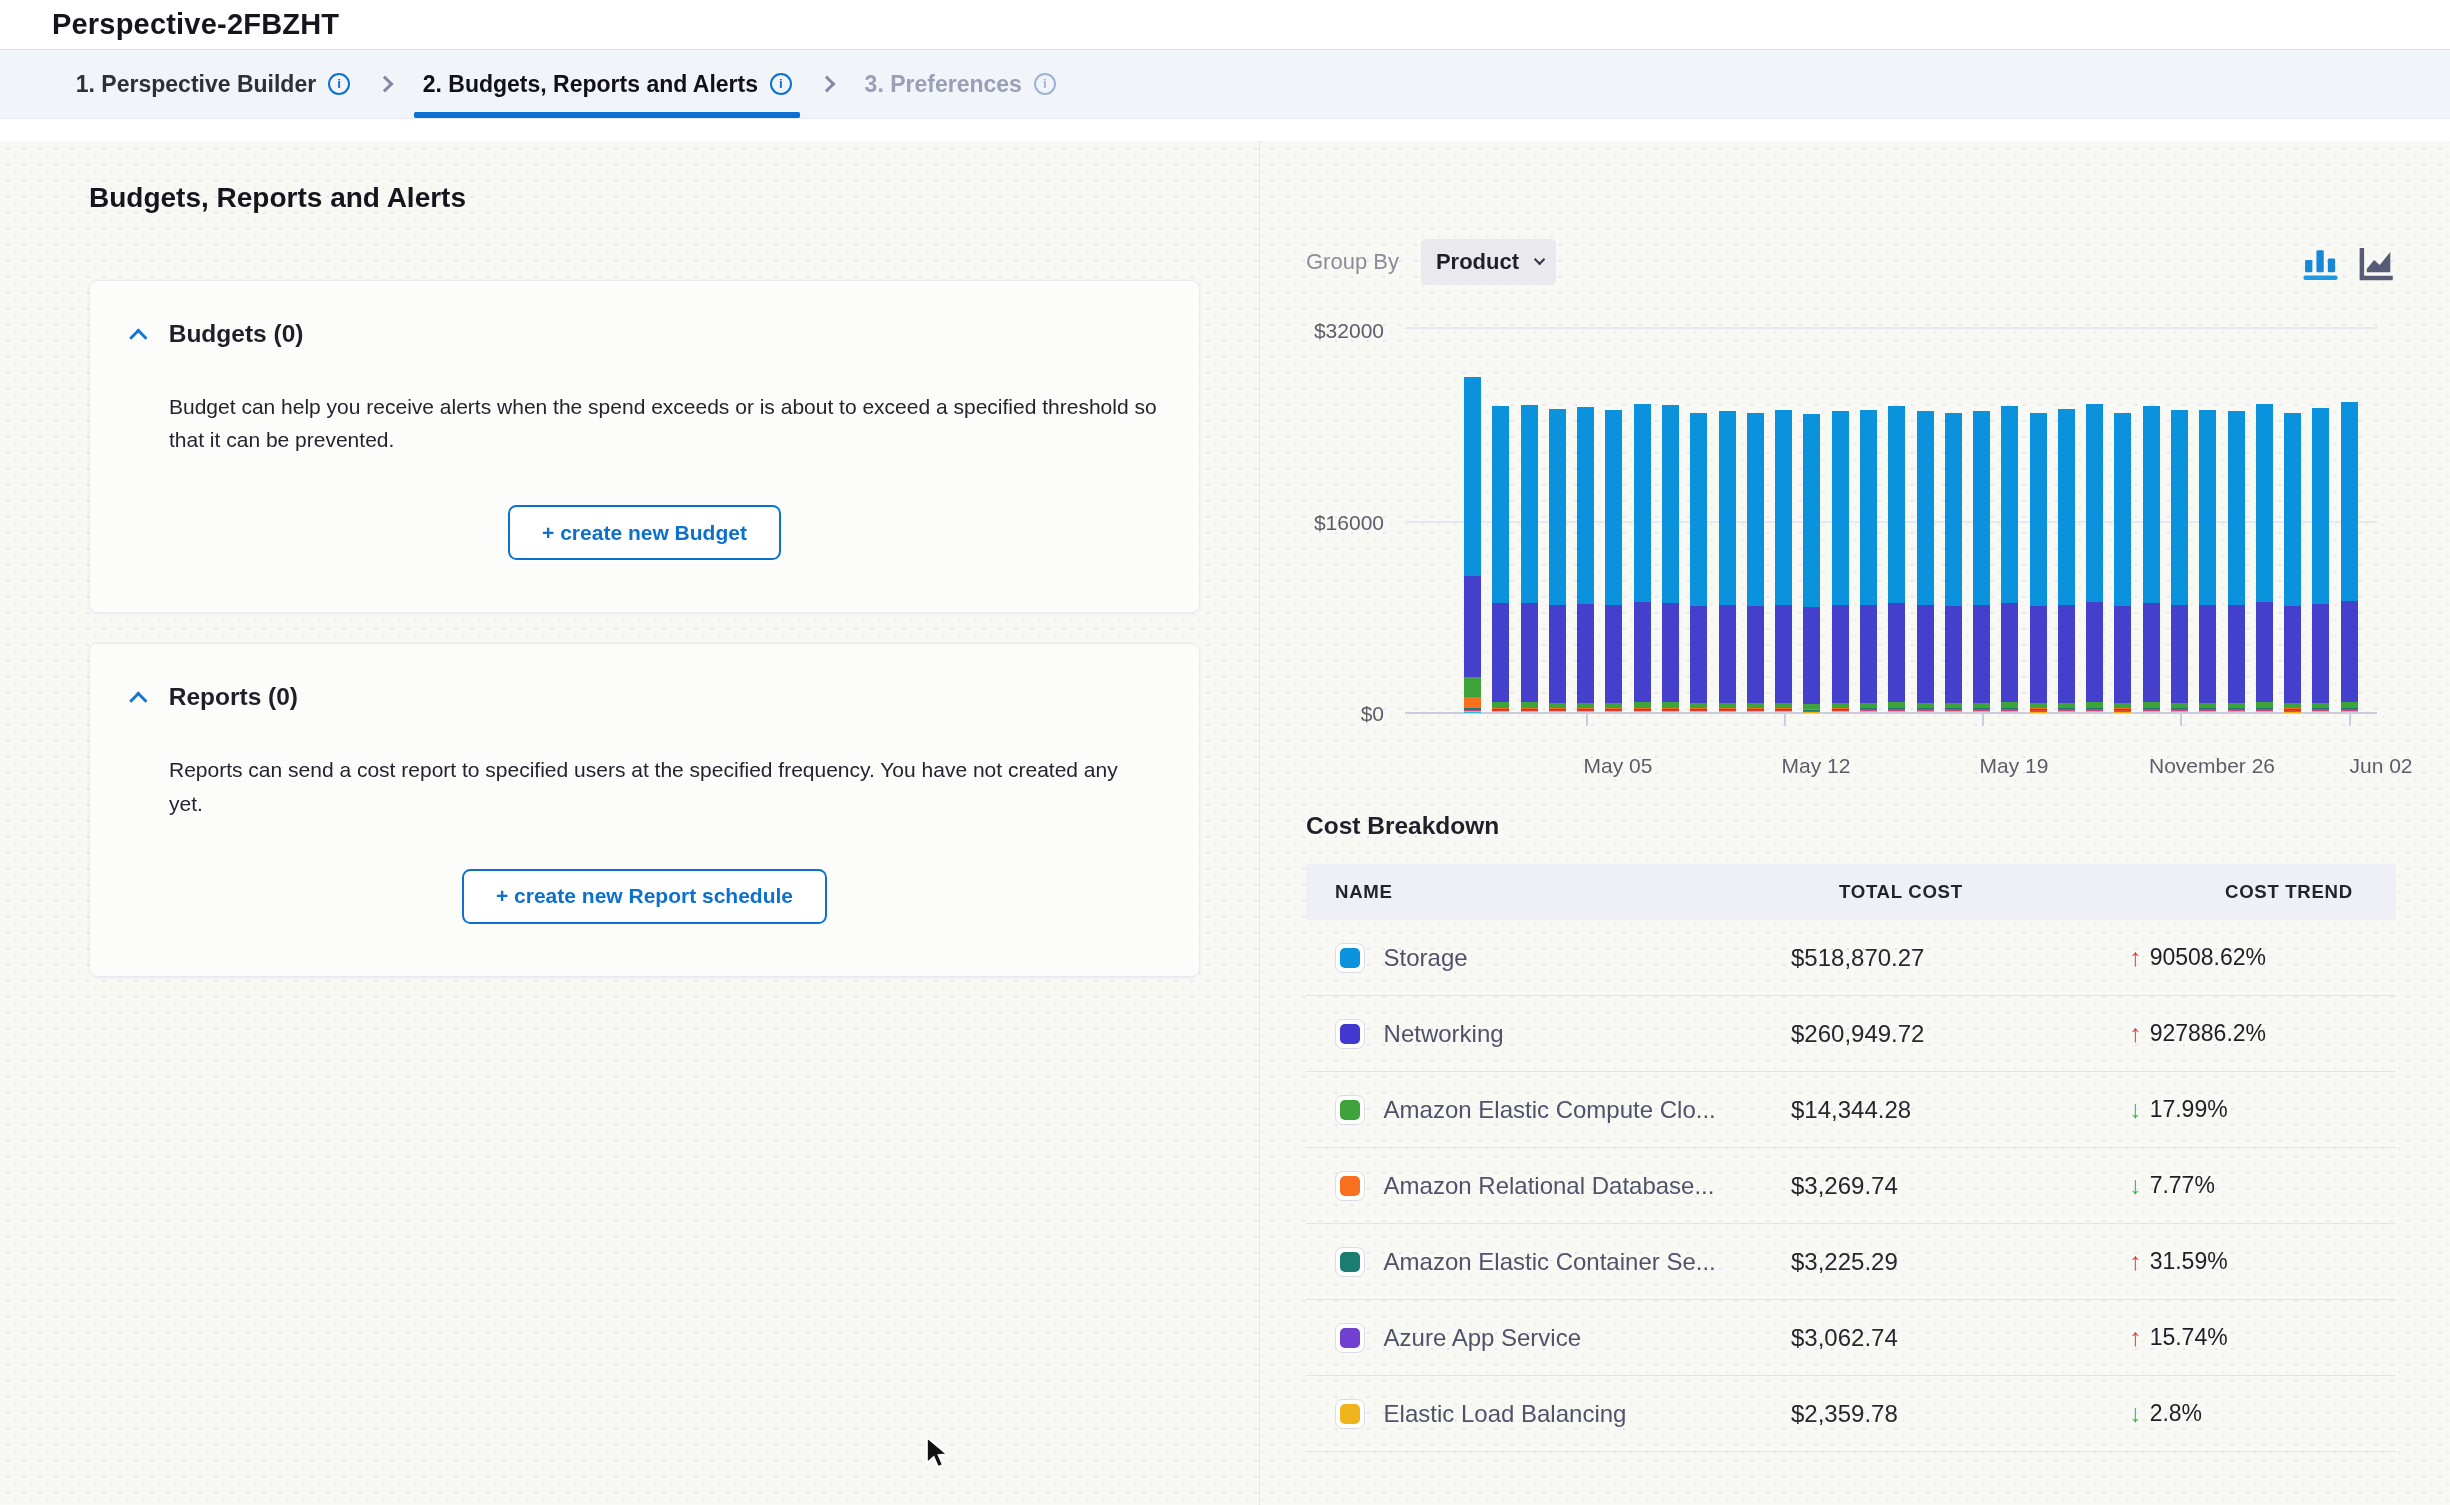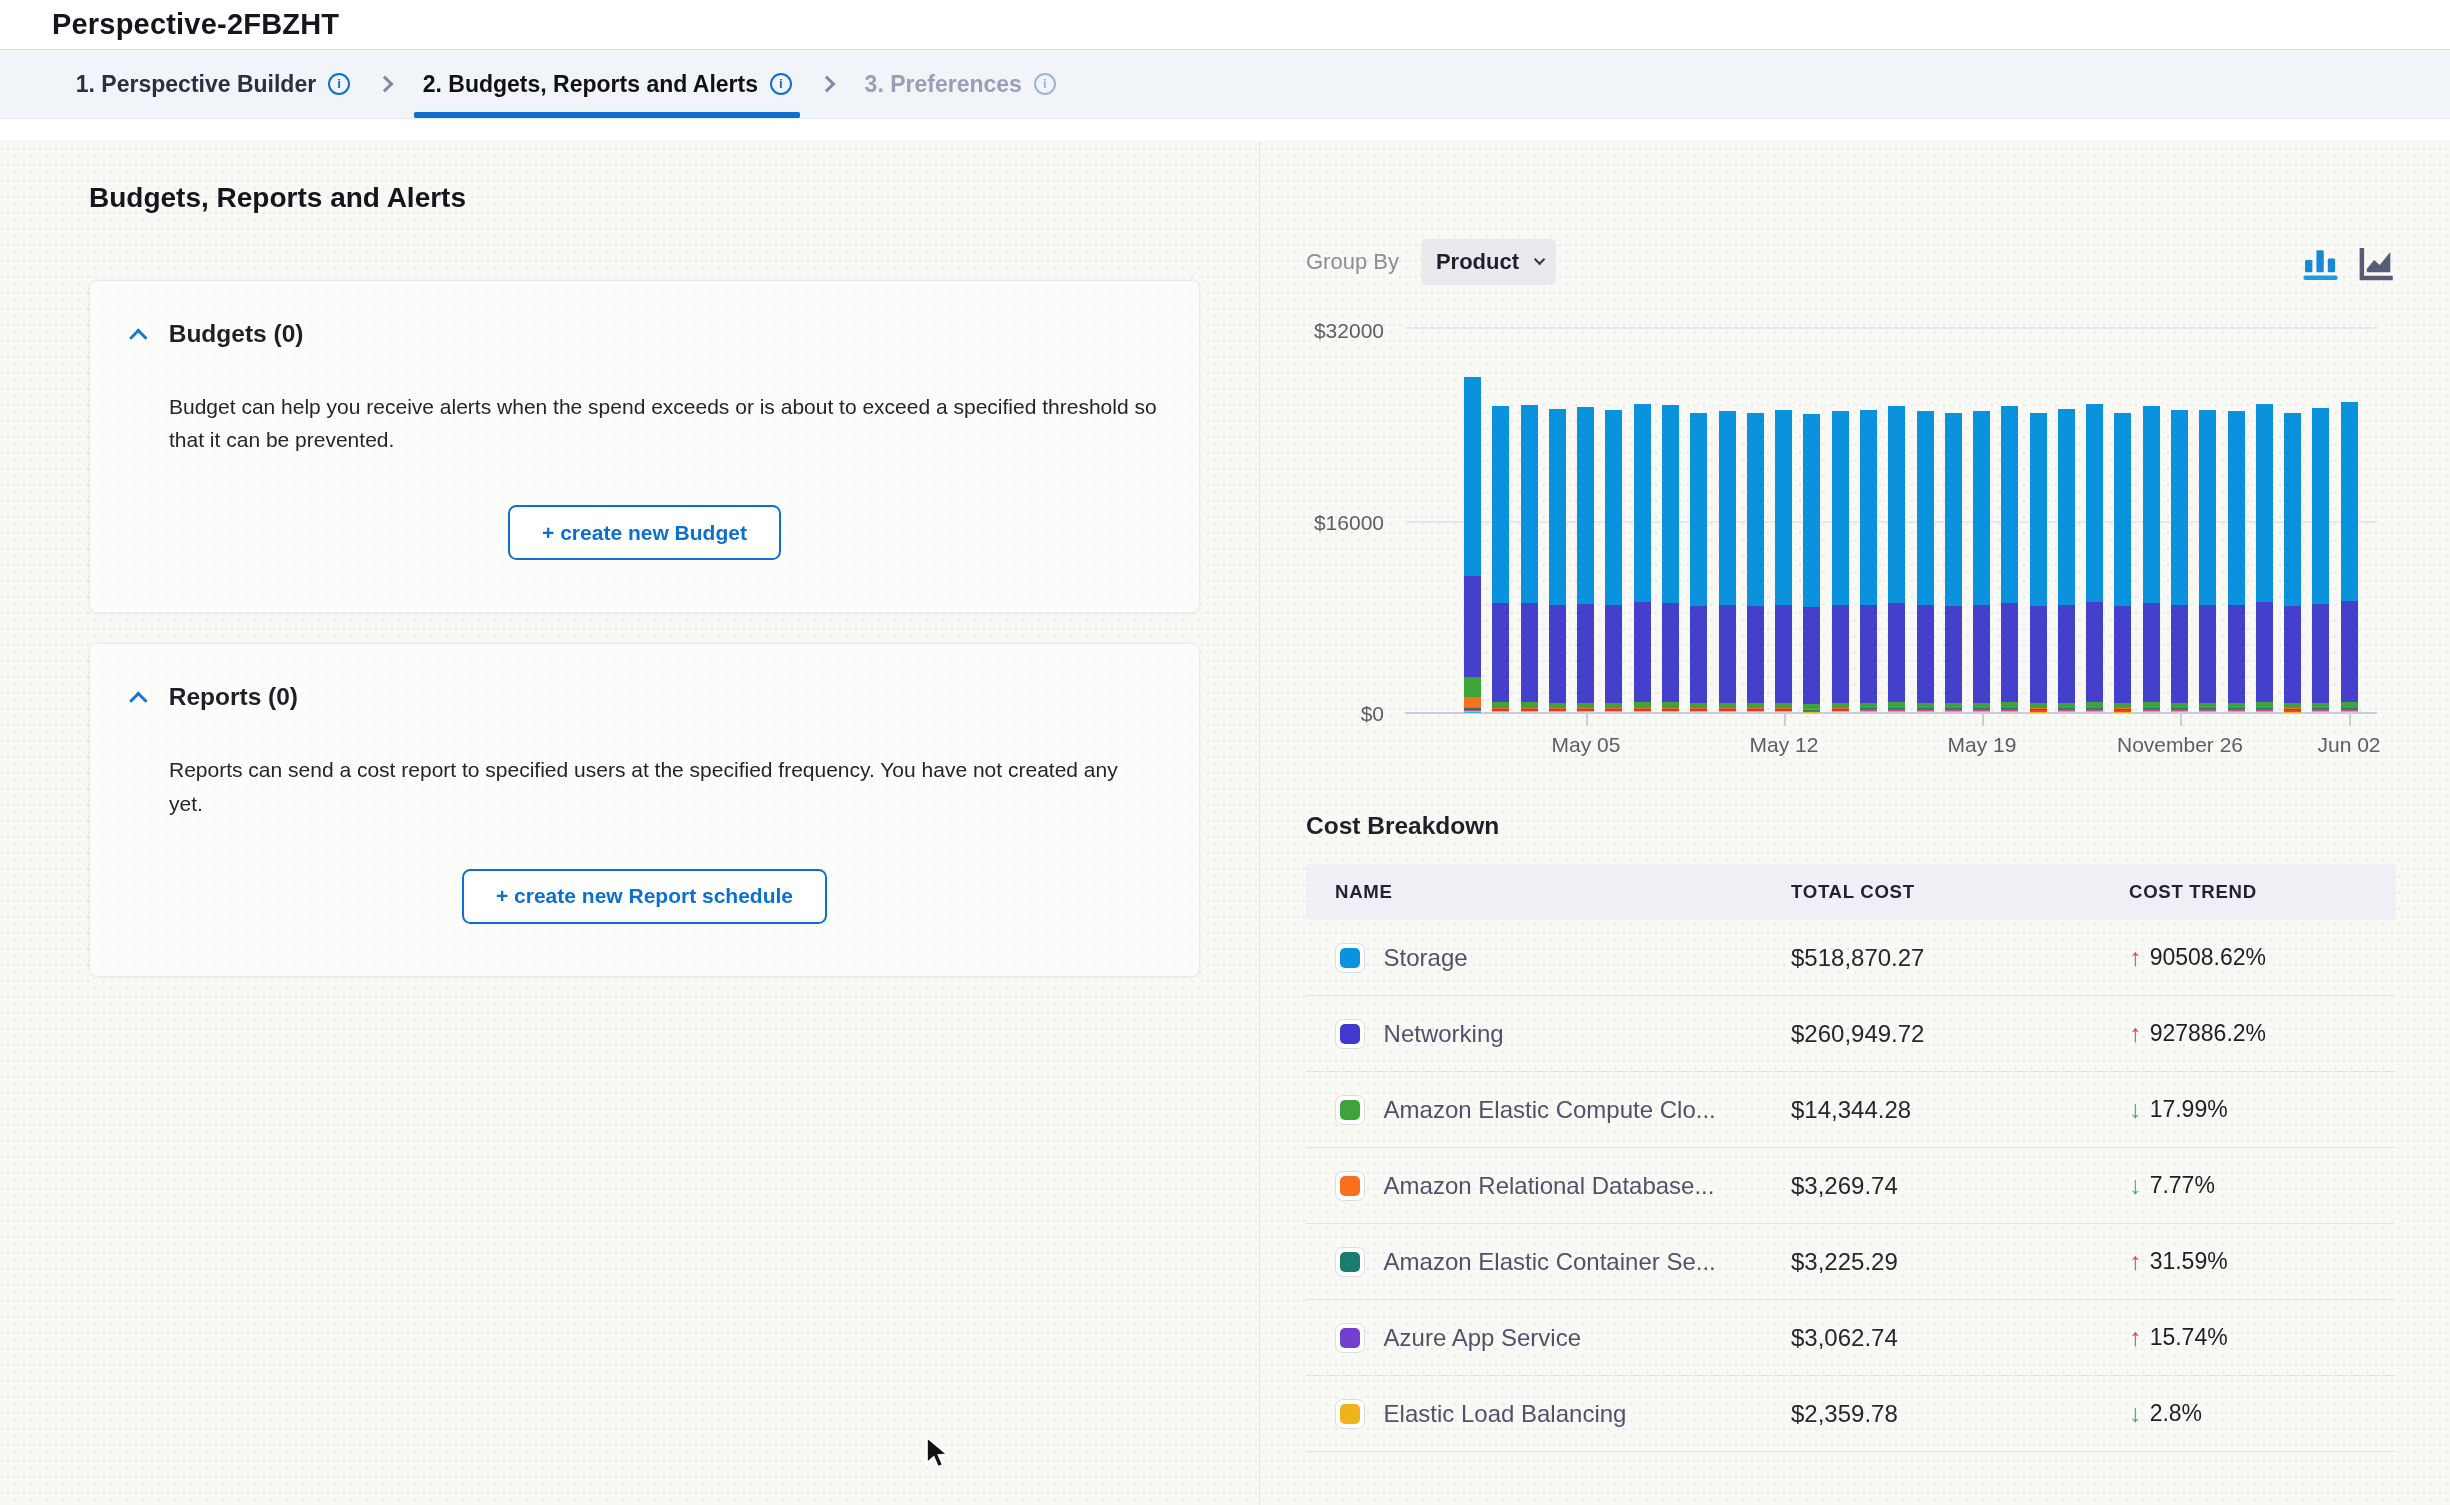--- a/index.html
+++ b/index.html
@@ -95,28 +95,28 @@
   
   .chart { position:relative; margin-top:32px; height:448px; }
   .gridline { position:absolute; left:99px; width:972px; height:1.7px; background:#e7e8f1; }
   .axisline { position:absolute; left:99px; width:972px; height:1.7px; background:#c9cede; top:395px; }
   .ylab { position:absolute; left:0; width:78px; text-align:right; font-size:21px; color:#5c5d68; }
   .bars { position:absolute; left:158px; width:894px; top:8.4px; height:387px;
           display:flex; justify-content:space-between; align-items:flex-end; }
   .bar { width:17px; display:flex; flex-direction:column-reverse; }
   .bar div { width:100%; }
   .xtick { position:absolute; top:397px; width:1.7px; height:12px; background:#c9cede; }
-  .xlab { position:absolute; top:416px; transform:translateX(-50%); font-size:21px; color:#5c5d68; white-space:nowrap; }
+  .xlab { position:absolute; top:437px; transform:translateX(-50%); font-size:21px; color:#5c5d68; white-space:nowrap;margin-left:32px; }
 
   
   .cb-heading { margin-top:47px; font-size:24.5px; font-weight:600; color:#1e1f28; }
   .cb-table { margin-top:24px; width:1090px; }
   .cb-head {
     display:grid; grid-template-columns:456px 338px 1fr; align-items:center;
-    height:56px; background:#eef0f5; border-radius:1.7px;
+    height:56px; background:#eef0f5; border-radius:1.7px;gap:48px;
   }
   .cb-head div { font-size:18.6px; font-weight:bold; color:#22232c; letter-spacing:0.7px; padding-left:29px; }
   .cb-row {
     display:grid; grid-template-columns:456px 338px 1fr; align-items:center;
     height:76px; border-bottom:1.7px solid #e2e4eb;
   }
   .cb-name { display:flex; align-items:center; gap:18.6px; padding-left:29px; }
   .swatch-ring {
     width:30px; height:30px; border:1.7px solid #d9dce3; border-radius:7.6px; background:#fff;
     display:flex; align-items:center; justify-content:center;

